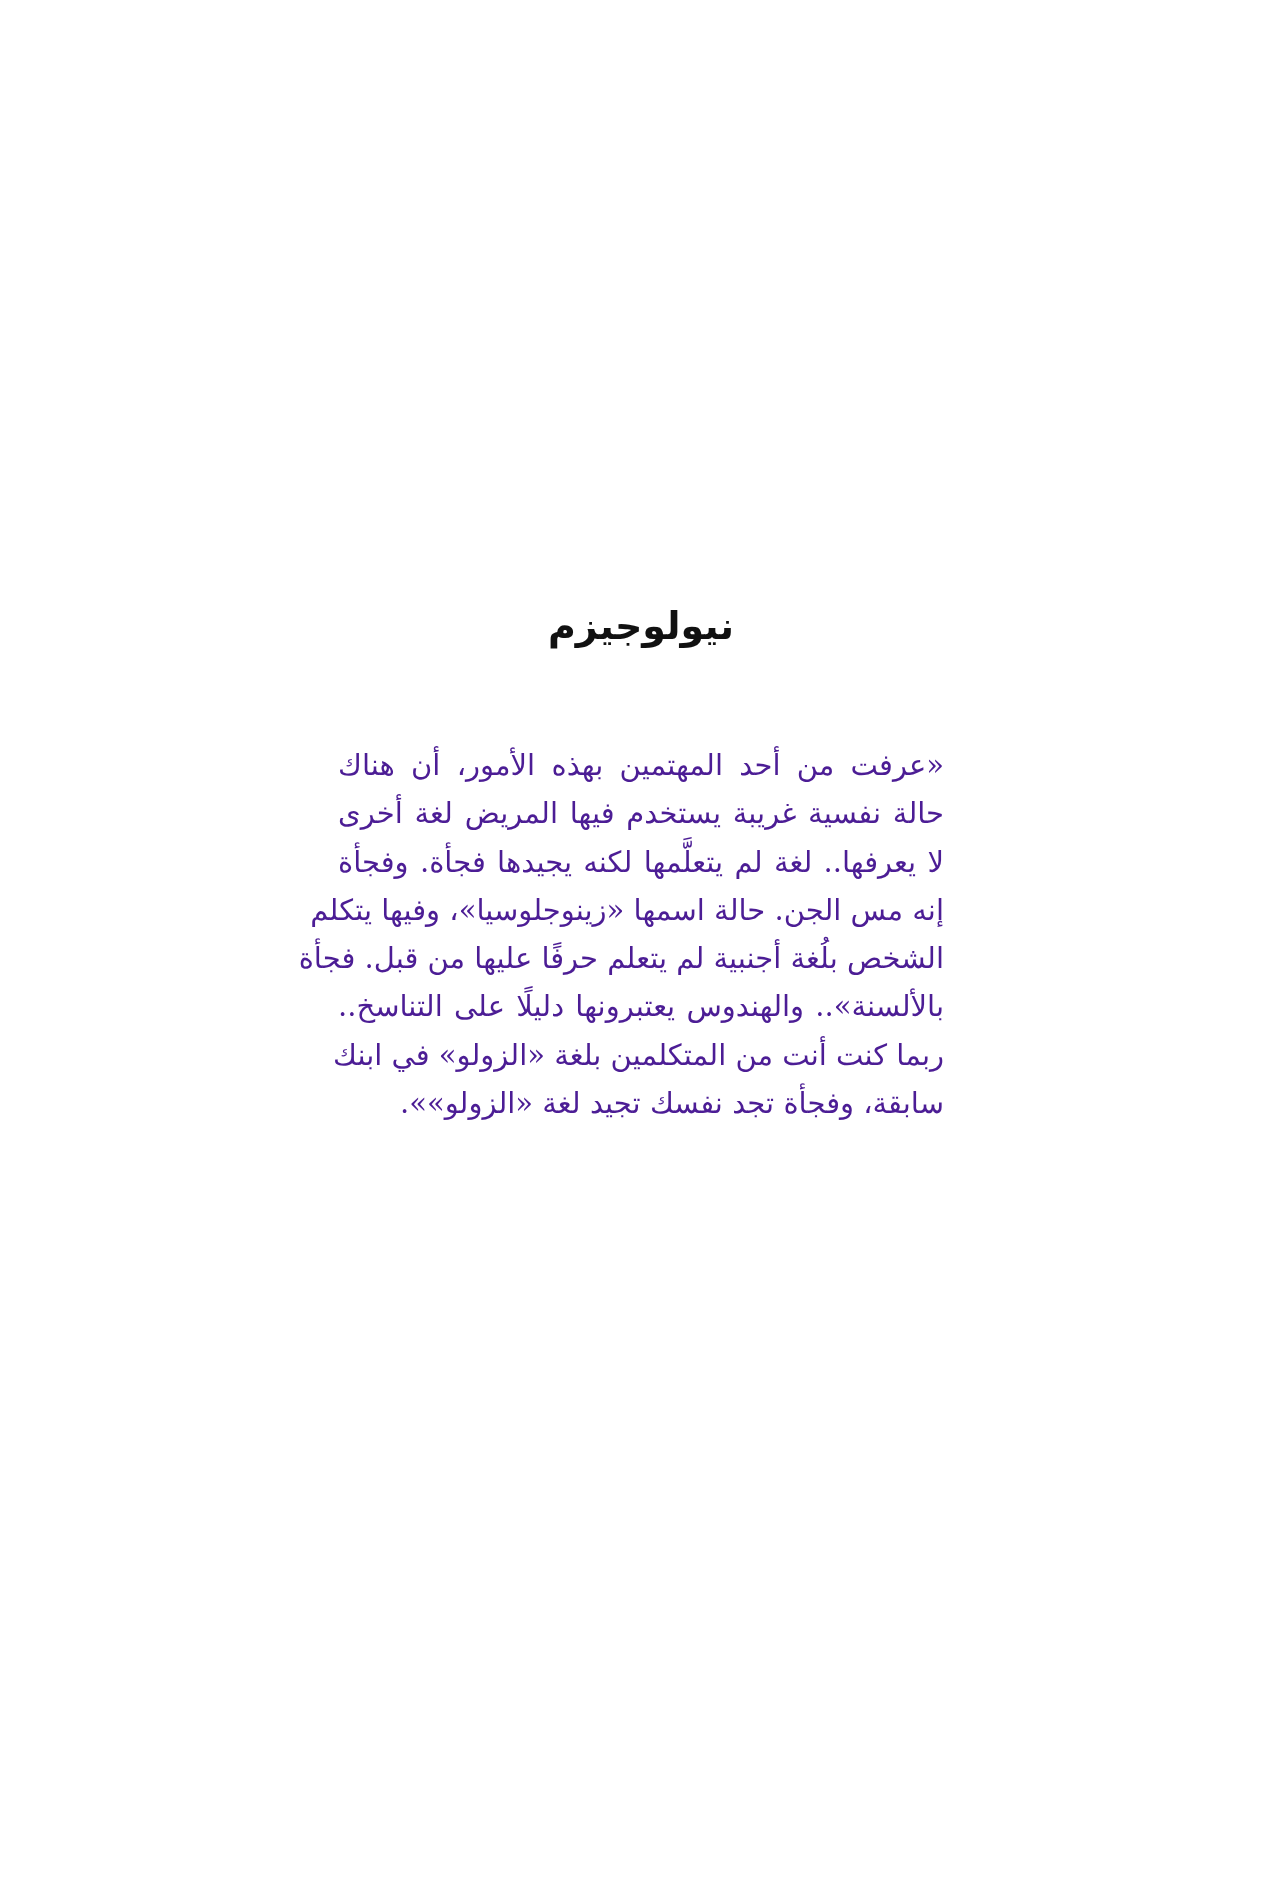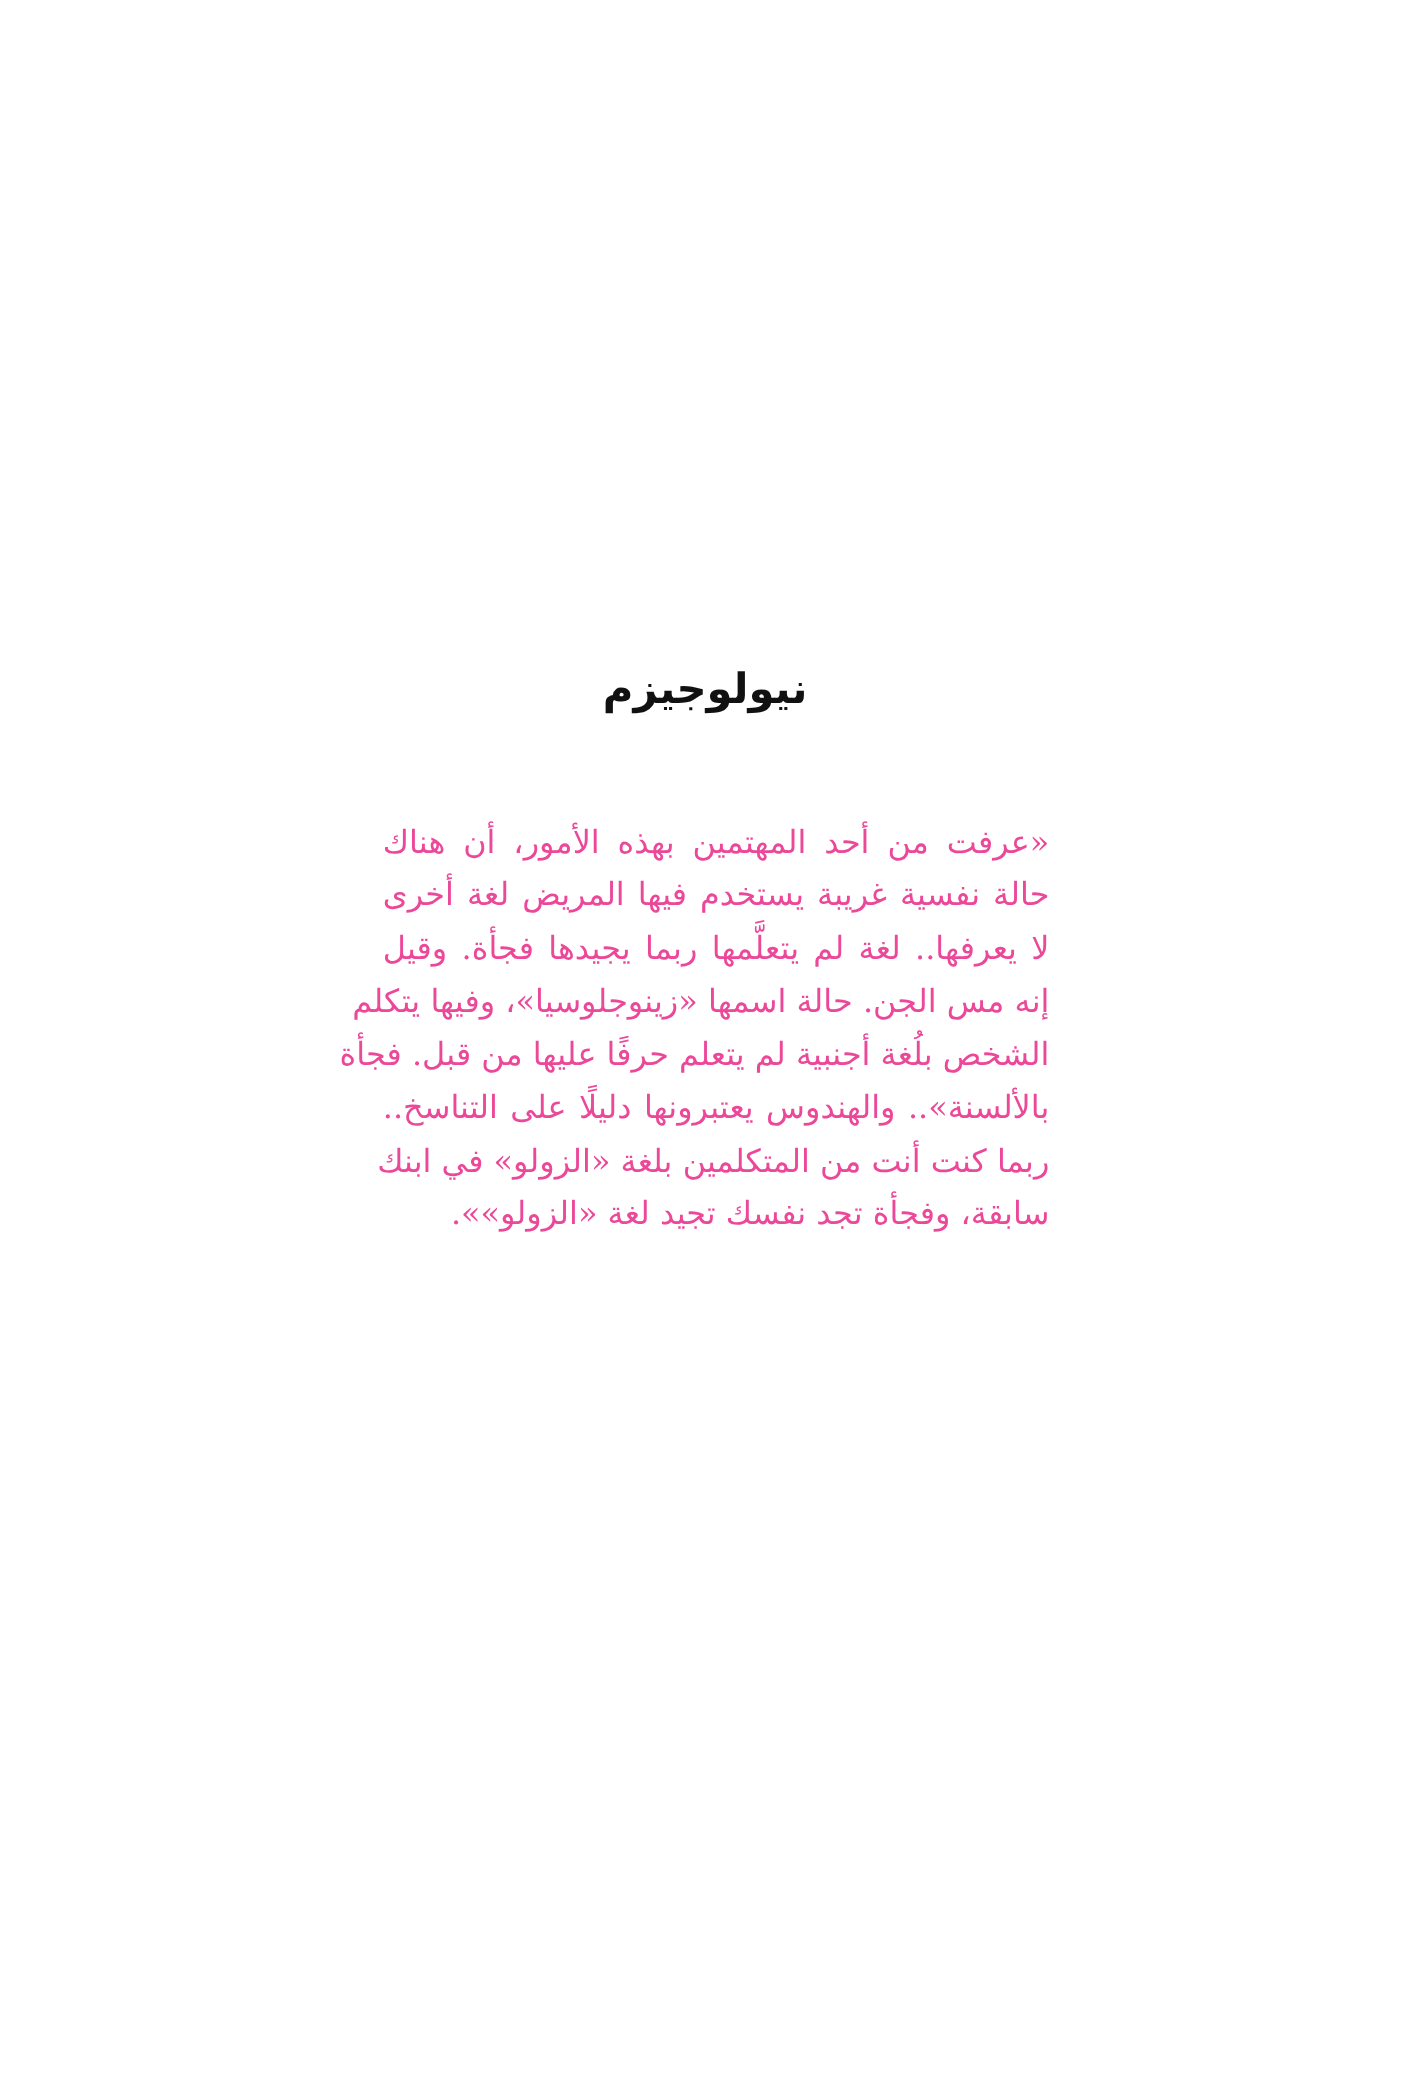--- a/index.html
+++ b/index.html
@@ -31,26 +31,26 @@
       font-family: "DejaVu Sans", sans-serif;
       font-weight: bold;
       font-size: 38px;
       line-height: 60px;
       color: #111111;
       margin: 0;
     }
     .body-text {
       position: absolute;
       top: 693px;
-      left: 348px;
+      left: 338px;
       width: 606px;
       direction: rtl;
       font-family: "DejaVu Serif", serif;
       font-size: 29px;
-      color: #ec4899;
+      color: #4c1d95;
     }
     .line {
       display: block;
       height: 48.3px;
       line-height: 48.3px;
       white-space: nowrap;
       text-align: justify;
       text-align-last: justify;
     }
     .line.last {
@@ -60,20 +60,20 @@
   </style>
 </head>
 <body>
 
 <div class="page">
   <h1 class="chapter-title">نيولوجيزم</h1>
 
   <div class="body-text">
     <span class="line">«عرفت من أحد المهتمين بهذه الأمور، أن هناك</span>
     <span class="line">حالة نفسية غريبة يستخدم فيها المريض لغة أخرى</span>
-    <span class="line">لا يعرفها.. لغة لم يتعلَّمها ربما يجيدها فجأة. وقيل</span>
+    <span class="line">لا يعرفها.. لغة لم يتعلَّمها لكنه يجيدها فجأة. وفجأة</span>
     <span class="line">إنه مس الجن. حالة اسمها «زينوجلوسيا»، وفيها يتكلم</span>
     <span class="line">الشخص بلُغة أجنبية لم يتعلم حرفًا عليها من قبل. فجأة</span>
     <span class="line">بالألسنة».. والهندوس يعتبرونها دليلًا على التناسخ..</span>
     <span class="line">ربما كنت أنت من المتكلمين بلغة «الزولو» في ابنك</span>
     <span class="line last">سابقة، وفجأة تجد نفسك تجيد لغة «الزولو»».</span>
   </div>
 </div>
 
 </body></html>

